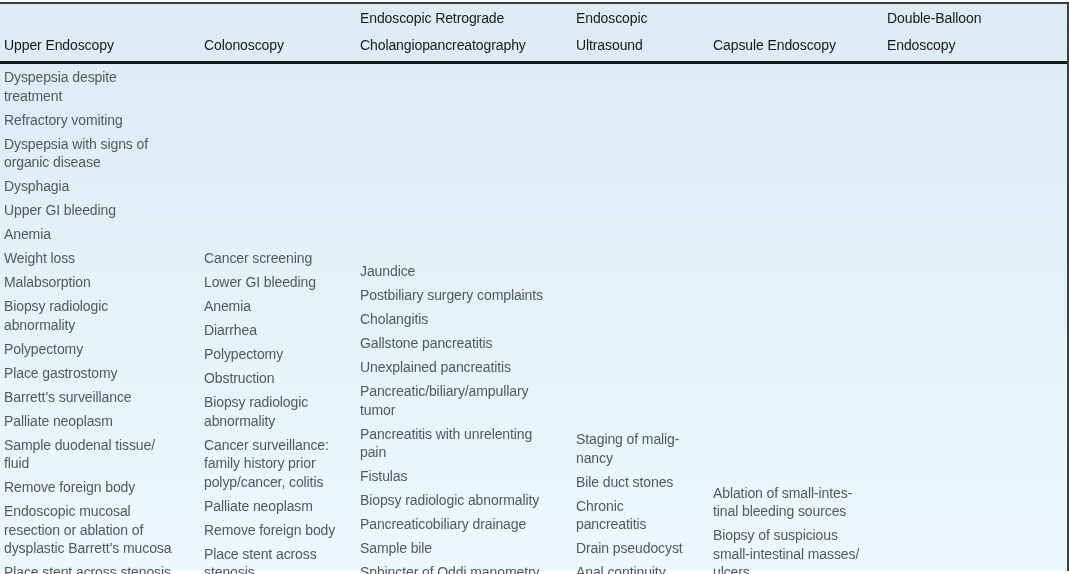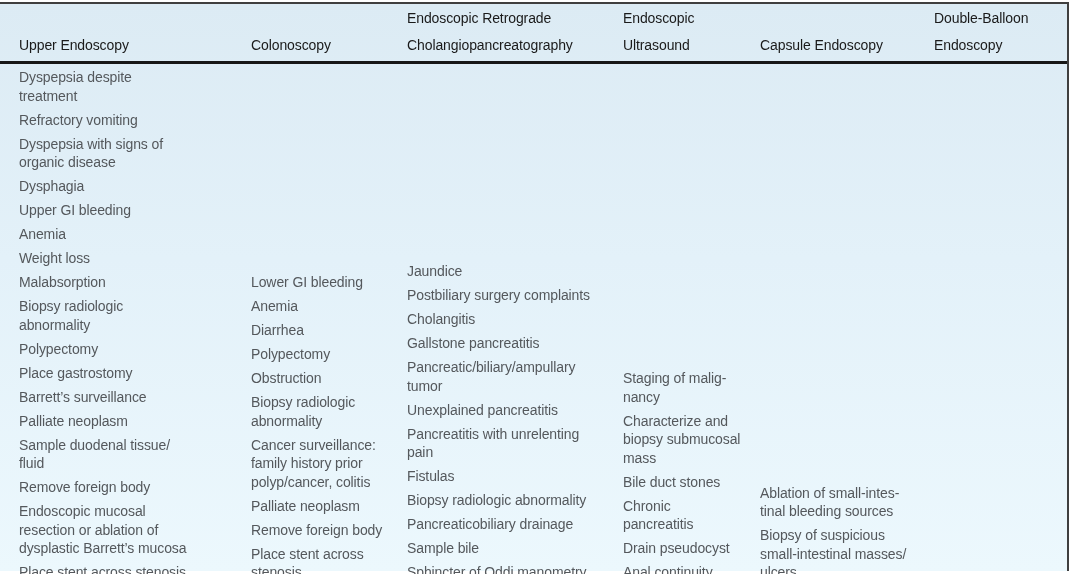--- a/index.html
+++ b/index.html
@@ -32,22 +32,22 @@
     padding: 1px 0 2px 4px;
     border-bottom: 3px solid #171717;
     min-height: 38px;
   }
   .body-row {
     display: flex;
     align-items: flex-end;
     padding: 4px 0 0 4px;
   }
   .col { box-sizing: border-box; flex: 0 0 auto; }
-  .c1 { width: 200px; margin-left: 15px; }
-  .c2 { width: 156px; margin-left: 32px; }
+  .c1 { width: 200px; }
+  .c2 { width: 156px; }
   .c3 { width: 216px; }
   .c4 { width: 137px; }
   .c5 { width: 174px; }
   .c6 { width: 176px; }
   .hcell {
     font-size: 14px;
     line-height: 27px;
     font-weight: normal;
     color: #1a1a1a;
     white-space: pre;
@@ -100,57 +100,55 @@
           <div class="item">Palliate neoplasm</div>
           <div class="item">Sample duodenal tissue/
 fluid</div>
           <div class="item">Remove foreign body</div>
           <div class="item">Endoscopic mucosal
 resection or ablation of
 dysplastic Barrett’s mucosa</div>
           <div class="item">Place stent across stenosis</div>
         </div>
       <div class="col c2">
+          <div class="item">Cancer screening</div>
           <div class="item">Lower GI bleeding</div>
           <div class="item">Anemia</div>
           <div class="item">Diarrhea</div>
           <div class="item">Polypectomy</div>
           <div class="item">Obstruction</div>
           <div class="item">Biopsy radiologic
 abnormality</div>
           <div class="item">Cancer surveillance:
 family history prior
 polyp/cancer, colitis</div>
           <div class="item">Palliate neoplasm</div>
           <div class="item">Remove foreign body</div>
           <div class="item">Place stent across
 stenosis</div>
         </div>
       <div class="col c3">
           <div class="item">Jaundice</div>
           <div class="item">Postbiliary surgery complaints</div>
           <div class="item">Cholangitis</div>
           <div class="item">Gallstone pancreatitis</div>
+          <div class="item">Unexplained pancreatitis</div>
           <div class="item">Pancreatic/biliary/ampullary
 tumor</div>
-          <div class="item">Unexplained pancreatitis</div>
           <div class="item">Pancreatitis with unrelenting
 pain</div>
           <div class="item">Fistulas</div>
           <div class="item">Biopsy radiologic abnormality</div>
           <div class="item">Pancreaticobiliary drainage</div>
           <div class="item">Sample bile</div>
           <div class="item">Sphincter of Oddi manometry</div>
         </div>
       <div class="col c4">
           <div class="item">Staging of malig-
 nancy</div>
-          <div class="item">Characterize and
-biopsy submucosal
-mass</div>
           <div class="item">Bile duct stones</div>
           <div class="item">Chronic
 pancreatitis</div>
           <div class="item">Drain pseudocyst</div>
           <div class="item">Anal continuity</div>
         </div>
       <div class="col c6">
           <div class="item">Ablation of small-intes-
 tinal bleeding sources</div>
           <div class="item">Biopsy of suspicious

